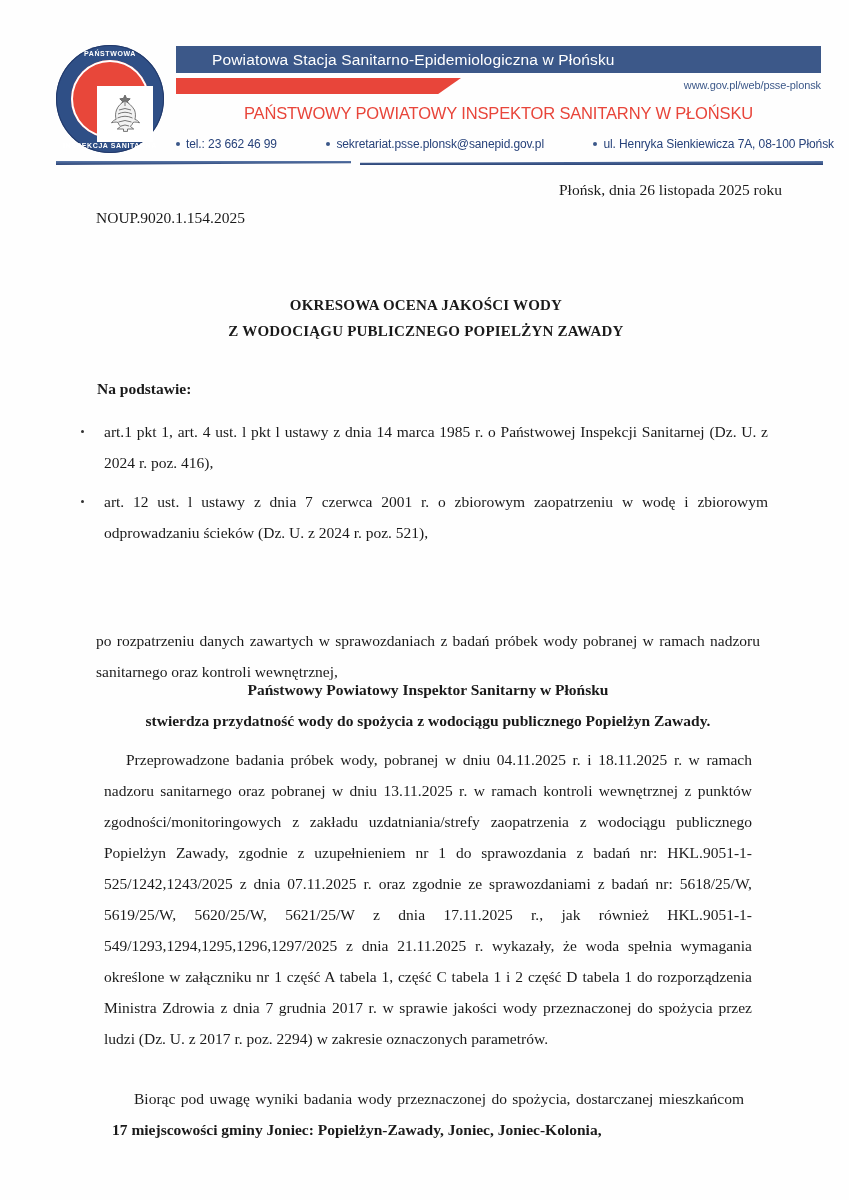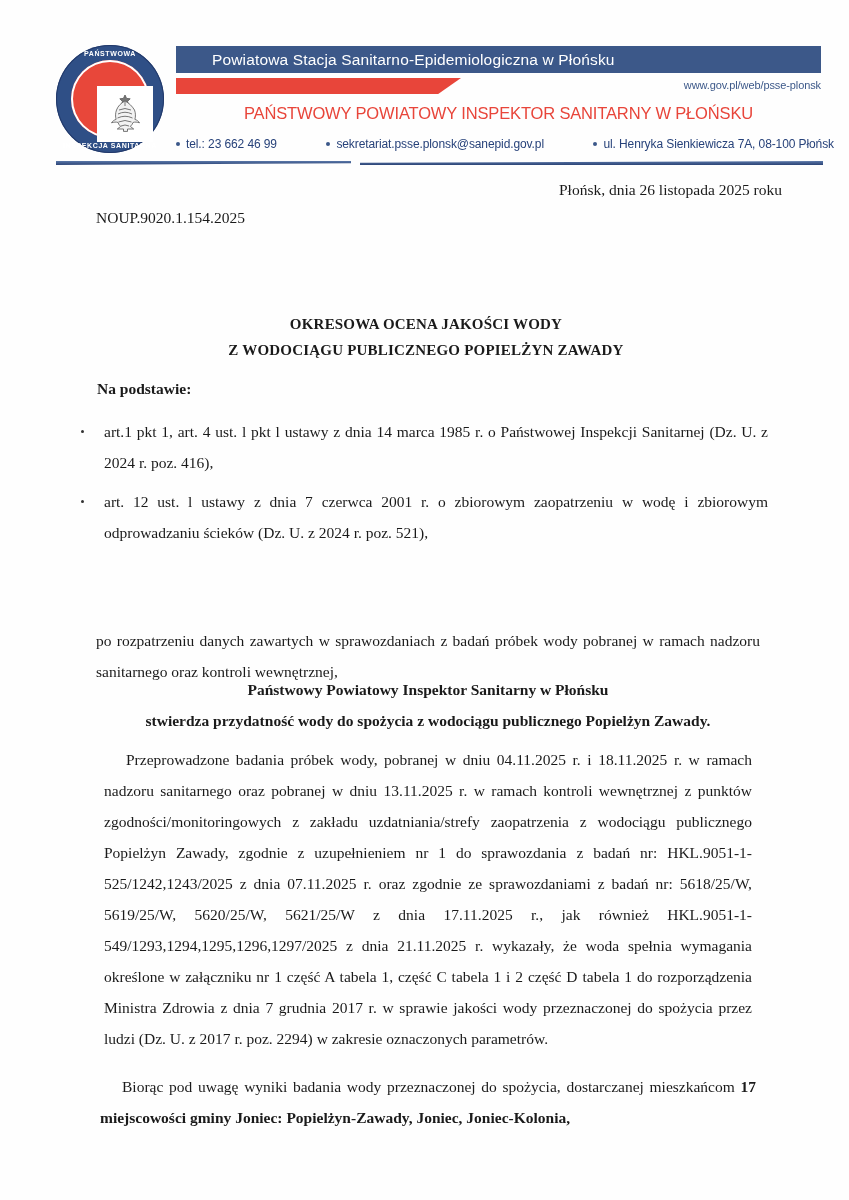--- a/index.html
+++ b/index.html
@@ -187,21 +187,20 @@
   .doc-title {
     position: absolute;
     left: 96px;
     top: 292px;
     width: 660px;
     text-align: center;
     font-weight: 700;
     font-size: 15px;
     letter-spacing: 0.2px;
     line-height: 26px;
-    margin-top: 19px;
   }
   .doc-title .line2 { white-space: nowrap; text-align: center; }
 
   .intro {
     position: absolute;
     left: 97px;
     top: 380px;
     font-size: 15.5px;
     font-weight: bold;
   }
@@ -254,21 +253,21 @@
     font-weight: 700;
     font-size: 15.5px;
     line-height: 31px;
   }
   .cb1 { top: 674px; }
   .cb2 { top: 705px; }
 
   .p-main { top: 736px; }
   .p-main p { margin: 8px; text-align: justify; }
   .p-last { top: 1067px; }
-  .p-last p { margin: 4px; text-align: justify; }
+  .p-last p { margin: 16px; text-align: justify; }
   .bold { font-weight: 700; }
 </style>
 </head>
 <body>
 
 <div class="page">
 
   <div class="letterhead">
 
     <div class="emblem">

